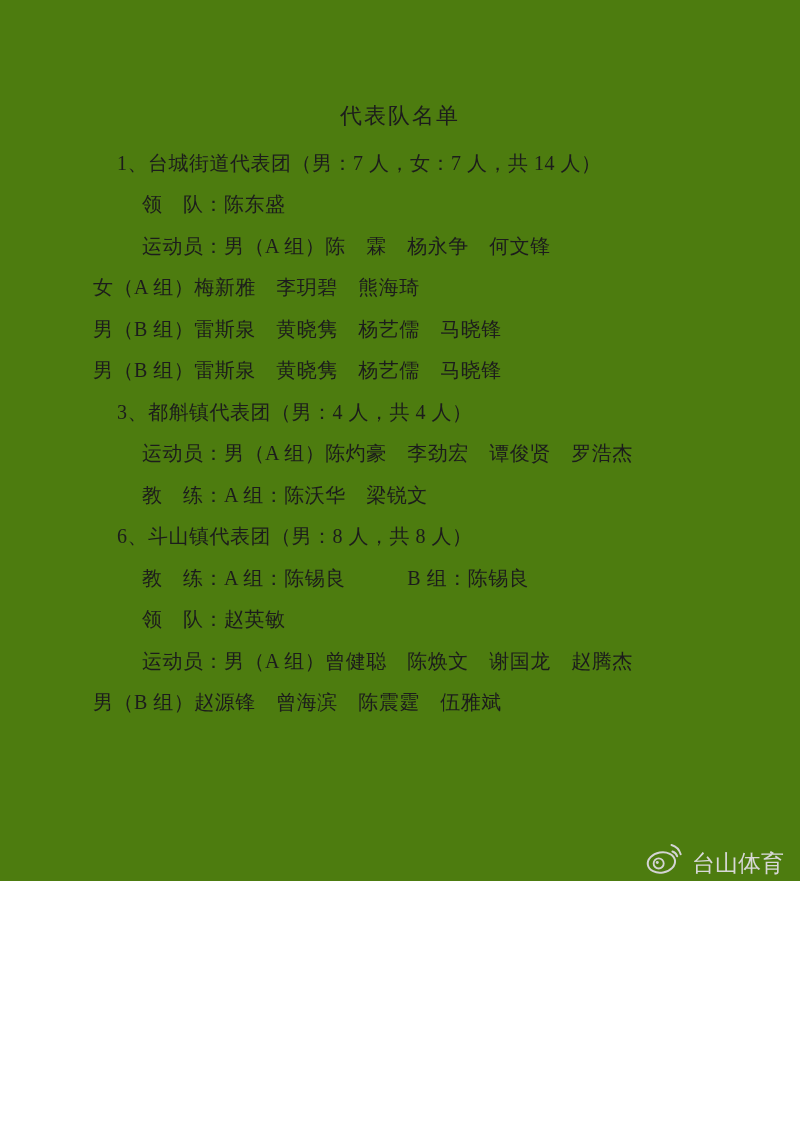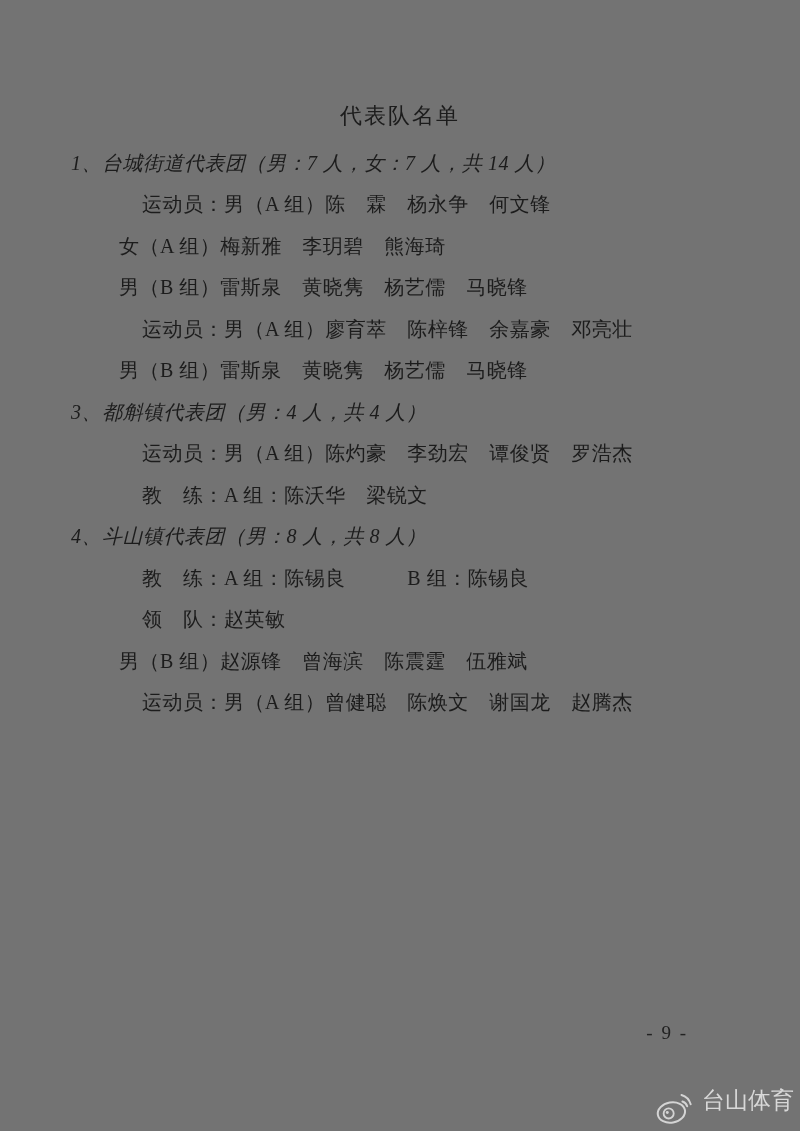--- a/index.html
+++ b/index.html
@@ -1,88 +1,88 @@
 <!DOCTYPE html>
 <html><head>
 <meta charset="utf-8">
 <style>
   html,body{margin:0;padding:0;}
   .page{
     position:relative;
-    width:800px;height:1131px;
-    background:#737373;
+    width:800px;height:881px;
+    background:#4d7c0f;
     overflow:hidden;
     font-family:"Liberation Serif","DejaVu Serif",serif;
     color:#1c1c1c;
   }
   .doc{position:absolute;top:0;left:0;right:0;padding-top:95px;}
   .line{
     line-height:41.5px;
     font-size:20px;
     white-space:pre;
     letter-spacing:0.5px;
   }
   .title{
     text-align:center;
     font-size:22px;
     letter-spacing:2px;
     margin-bottom:6px;
   }
-  .heading{padding-left:71px;font-style:italic;}
+  .heading{padding-left:117px;}
   .role{padding-left:142px;}
-  .cont{padding-left:119px;}
+  .cont{padding-left:93px;}
   .footer{
     position:absolute;
     top:1022px;left:0;right:0;
     text-align:right;
     padding-right:112px;
     font-size:19px;
     letter-spacing:2px;
     color:#222;
   }
   .watermark{
     position:absolute;
-    right:6px;bottom:2px;
+    right:16px;bottom:2px;
     display:flex;
-    align-items:flex-start;
+    align-items:flex-end;
     color:#d8d8d8;
   }
   .watermark svg{display:block;margin-right:4px;}
   .watermark .wm-text{
     font-size:23px;
     letter-spacing:0px;
     font-family:"Liberation Sans","DejaVu Sans",sans-serif;
     white-space:nowrap;
   }
 </style>
 </head>
 <body>
 
 <div class="page">
   <div class="doc">
 
     <div class="line title">代表队名单</div>
 
     <div class="line heading">1、台城街道代表团（男：7 人，女：7 人，共 14 人）</div>
+    <div class="line role">领　队：陈东盛</div>
     <div class="line role">运动员：男（A 组）陈　霖　杨永争　何文锋</div>
     <div class="line cont">女（A 组）梅新雅　李玥碧　熊海琦</div>
     <div class="line cont">男（B 组）雷斯泉　黄晓隽　杨艺儒　马晓锋</div>
 
-    <div class="line role">运动员：男（A 组）廖育萃　陈梓锋　余嘉豪　邓亮壮</div>
     <div class="line cont">男（B 组）雷斯泉　黄晓隽　杨艺儒　马晓锋</div>
 
     <div class="line heading">3、都斛镇代表团（男：4 人，共 4 人）</div>
     <div class="line role">运动员：男（A 组）陈灼豪　李劲宏　谭俊贤　罗浩杰</div>
     <div class="line role">教　练：A 组：陈沃华　梁锐文</div>
 
-    <div class="line heading">4、斗山镇代表团（男：8 人，共 8 人）</div>
+    <div class="line heading">6、斗山镇代表团（男：8 人，共 8 人）</div>
     <div class="line role">教　练：A 组：陈锡良　　　B 组：陈锡良</div>
     <div class="line role">领　队：赵英敏</div>
+    <div class="line role">运动员：男（A 组）曾健聪　陈焕文　谢国龙　赵腾杰</div>
     <div class="line cont">男（B 组）赵源锋　曾海滨　陈震霆　伍雅斌</div>
-    <div class="line role">运动员：男（A 组）曾健聪　陈焕文　谢国龙　赵腾杰</div>
 
   </div>
 
   <div class="footer">- 9 -</div>
 
   <div class="watermark">
     <svg width="44" height="44" viewBox="0 0 48 48" fill="none" stroke="#d4d4d4" stroke-width="2.2" stroke-linecap="round">
       <ellipse cx="19" cy="30" rx="15" ry="11" transform="rotate(-10 19 30)"></ellipse>
       <circle cx="16" cy="31" r="5.5" stroke-width="2"></circle>
       <circle cx="14.5" cy="30" r="1.6" fill="#d4d4d4" stroke="none"></circle>

